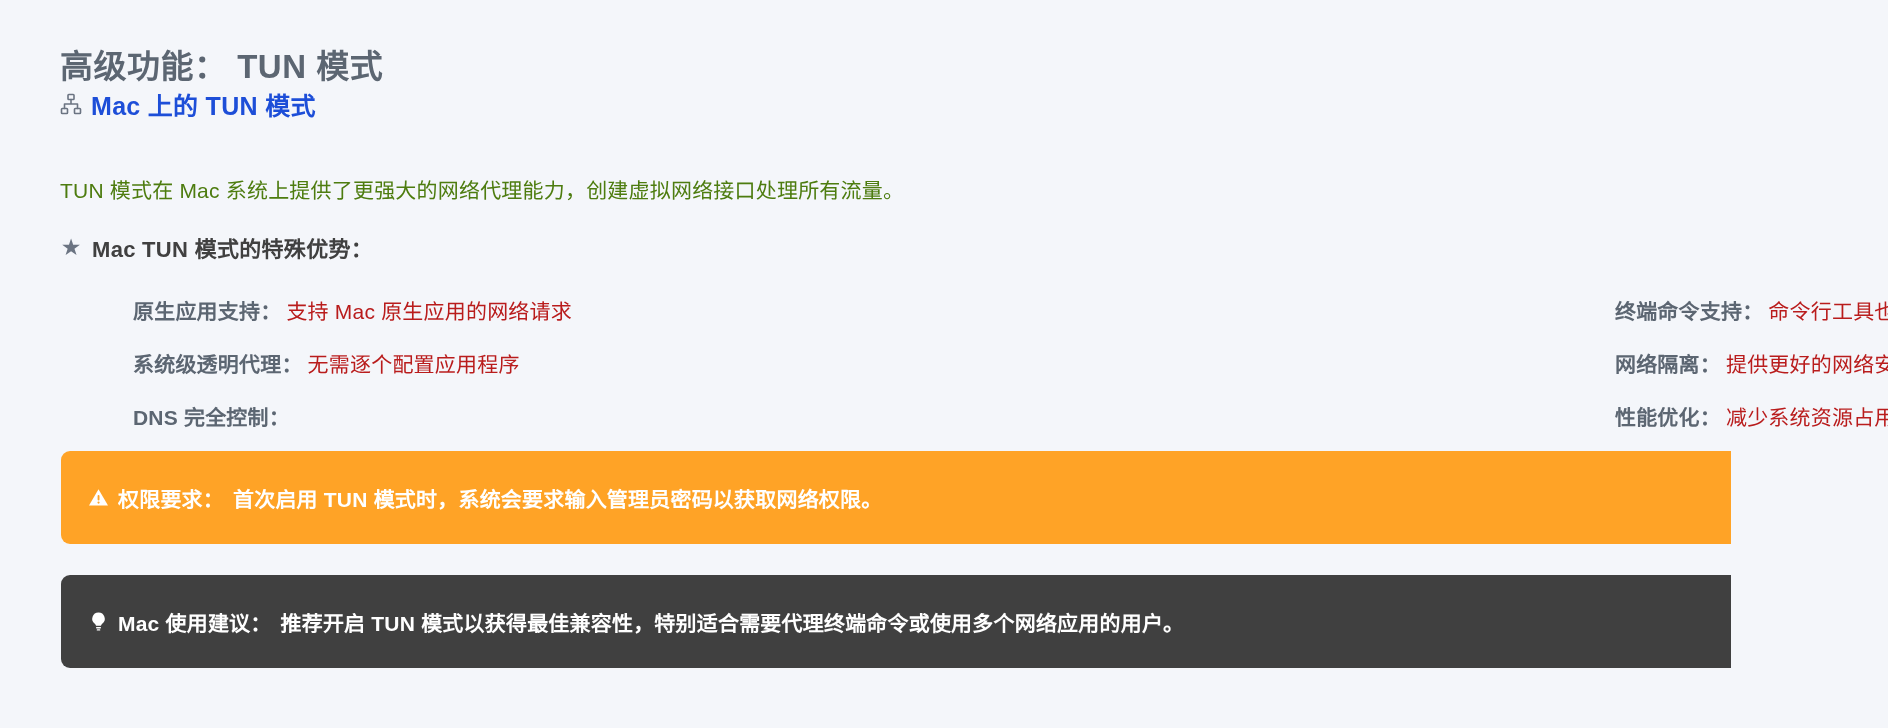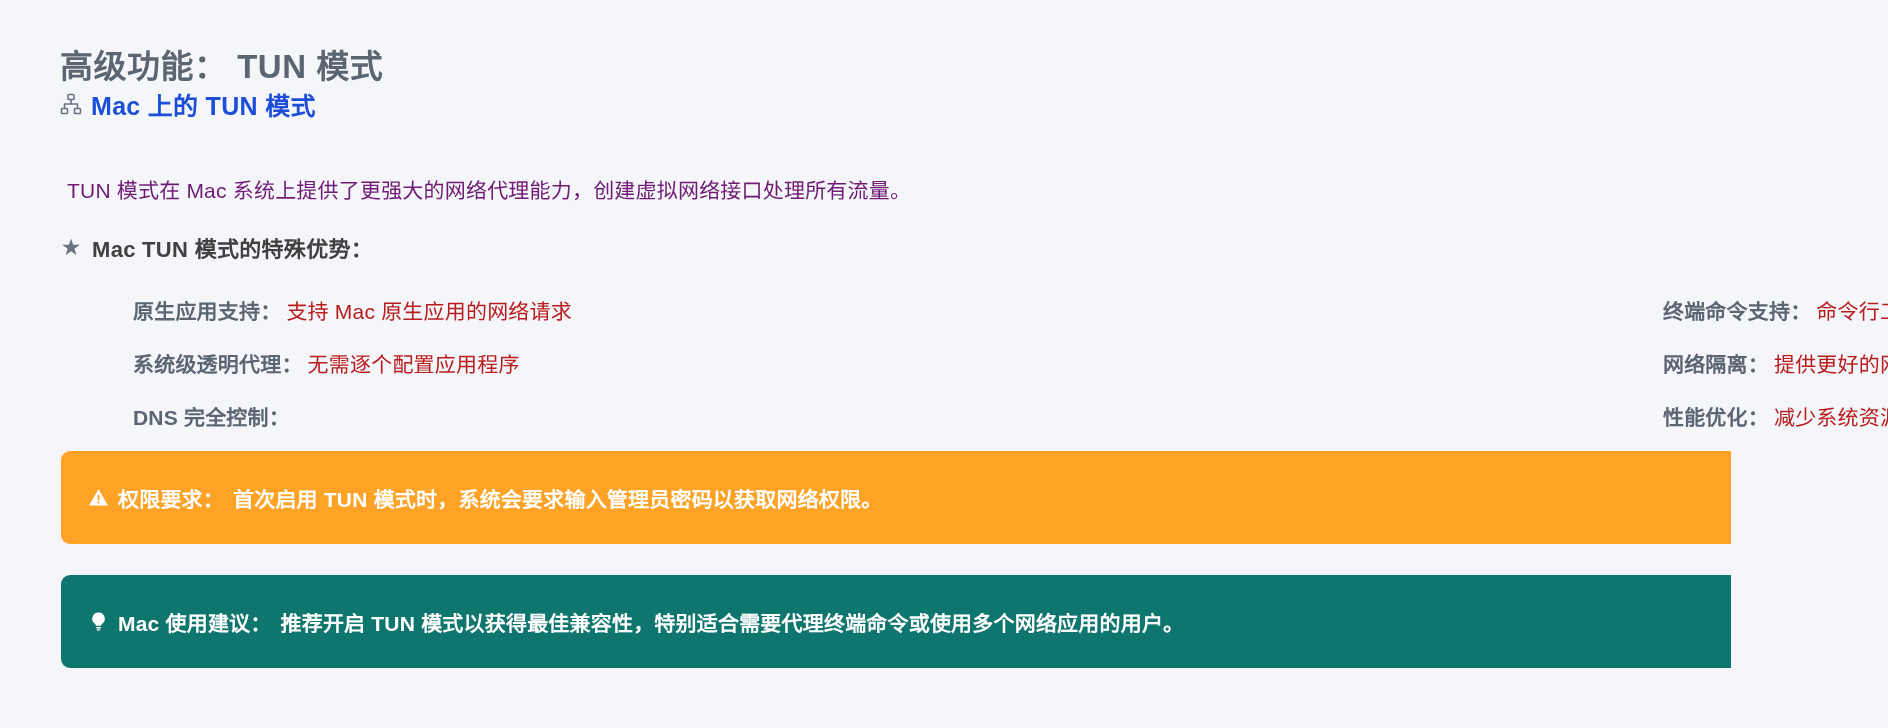--- a/index.html
+++ b/index.html
@@ -80,24 +80,23 @@
     color: #1d4ed8;
     letter-spacing: 0.3px;
   }
 
   
   .description {
     position: absolute;
     left: 60px;
     top: 153px;
     font-size: 21px;
-    color: #701a75;
+    color: #4d7c0f;
     letter-spacing: 0.2px;
     white-space: nowrap;
-    margin-left: 7px;
   }
 
   
   .adv-heading {
     position: absolute;
     left: 60px;
     top: 231px;
     display: flex;
     align-items: center;
     gap: 10px;
@@ -124,21 +123,20 @@
   
   .features {
     position: absolute;
     left: 0;
     top: 283px;
     width: 1888px;
     display: grid;
     grid-template-columns: 1fr 1fr;
     column-gap: 0;
     row-gap: 0;
-    gap: 48px;
   }
   .feature-col {
     display: flex;
     flex-direction: column;
   }
   .feature-col.left  { padding-left: 133px; }
   .feature-col.right { padding-left: 1043px; }
 
   .feature-item {
     height: 53px;
@@ -174,21 +172,21 @@
     color: #ffffff;
   }
   .banner-warning {
     top: 451px;
     height: 93px;
     background: #ffa326;
   }
   .banner-info {
     top: 575px;
     height: 93px;
-    background: #0f766e;
+    background: #404040;
   }
   .banner-inner {
     display: flex;
     align-items: center;
     gap: 9px;
     white-space: nowrap;
     font-size: 21px;
     letter-spacing: 0.2px;
   }
   .banner-icon {

